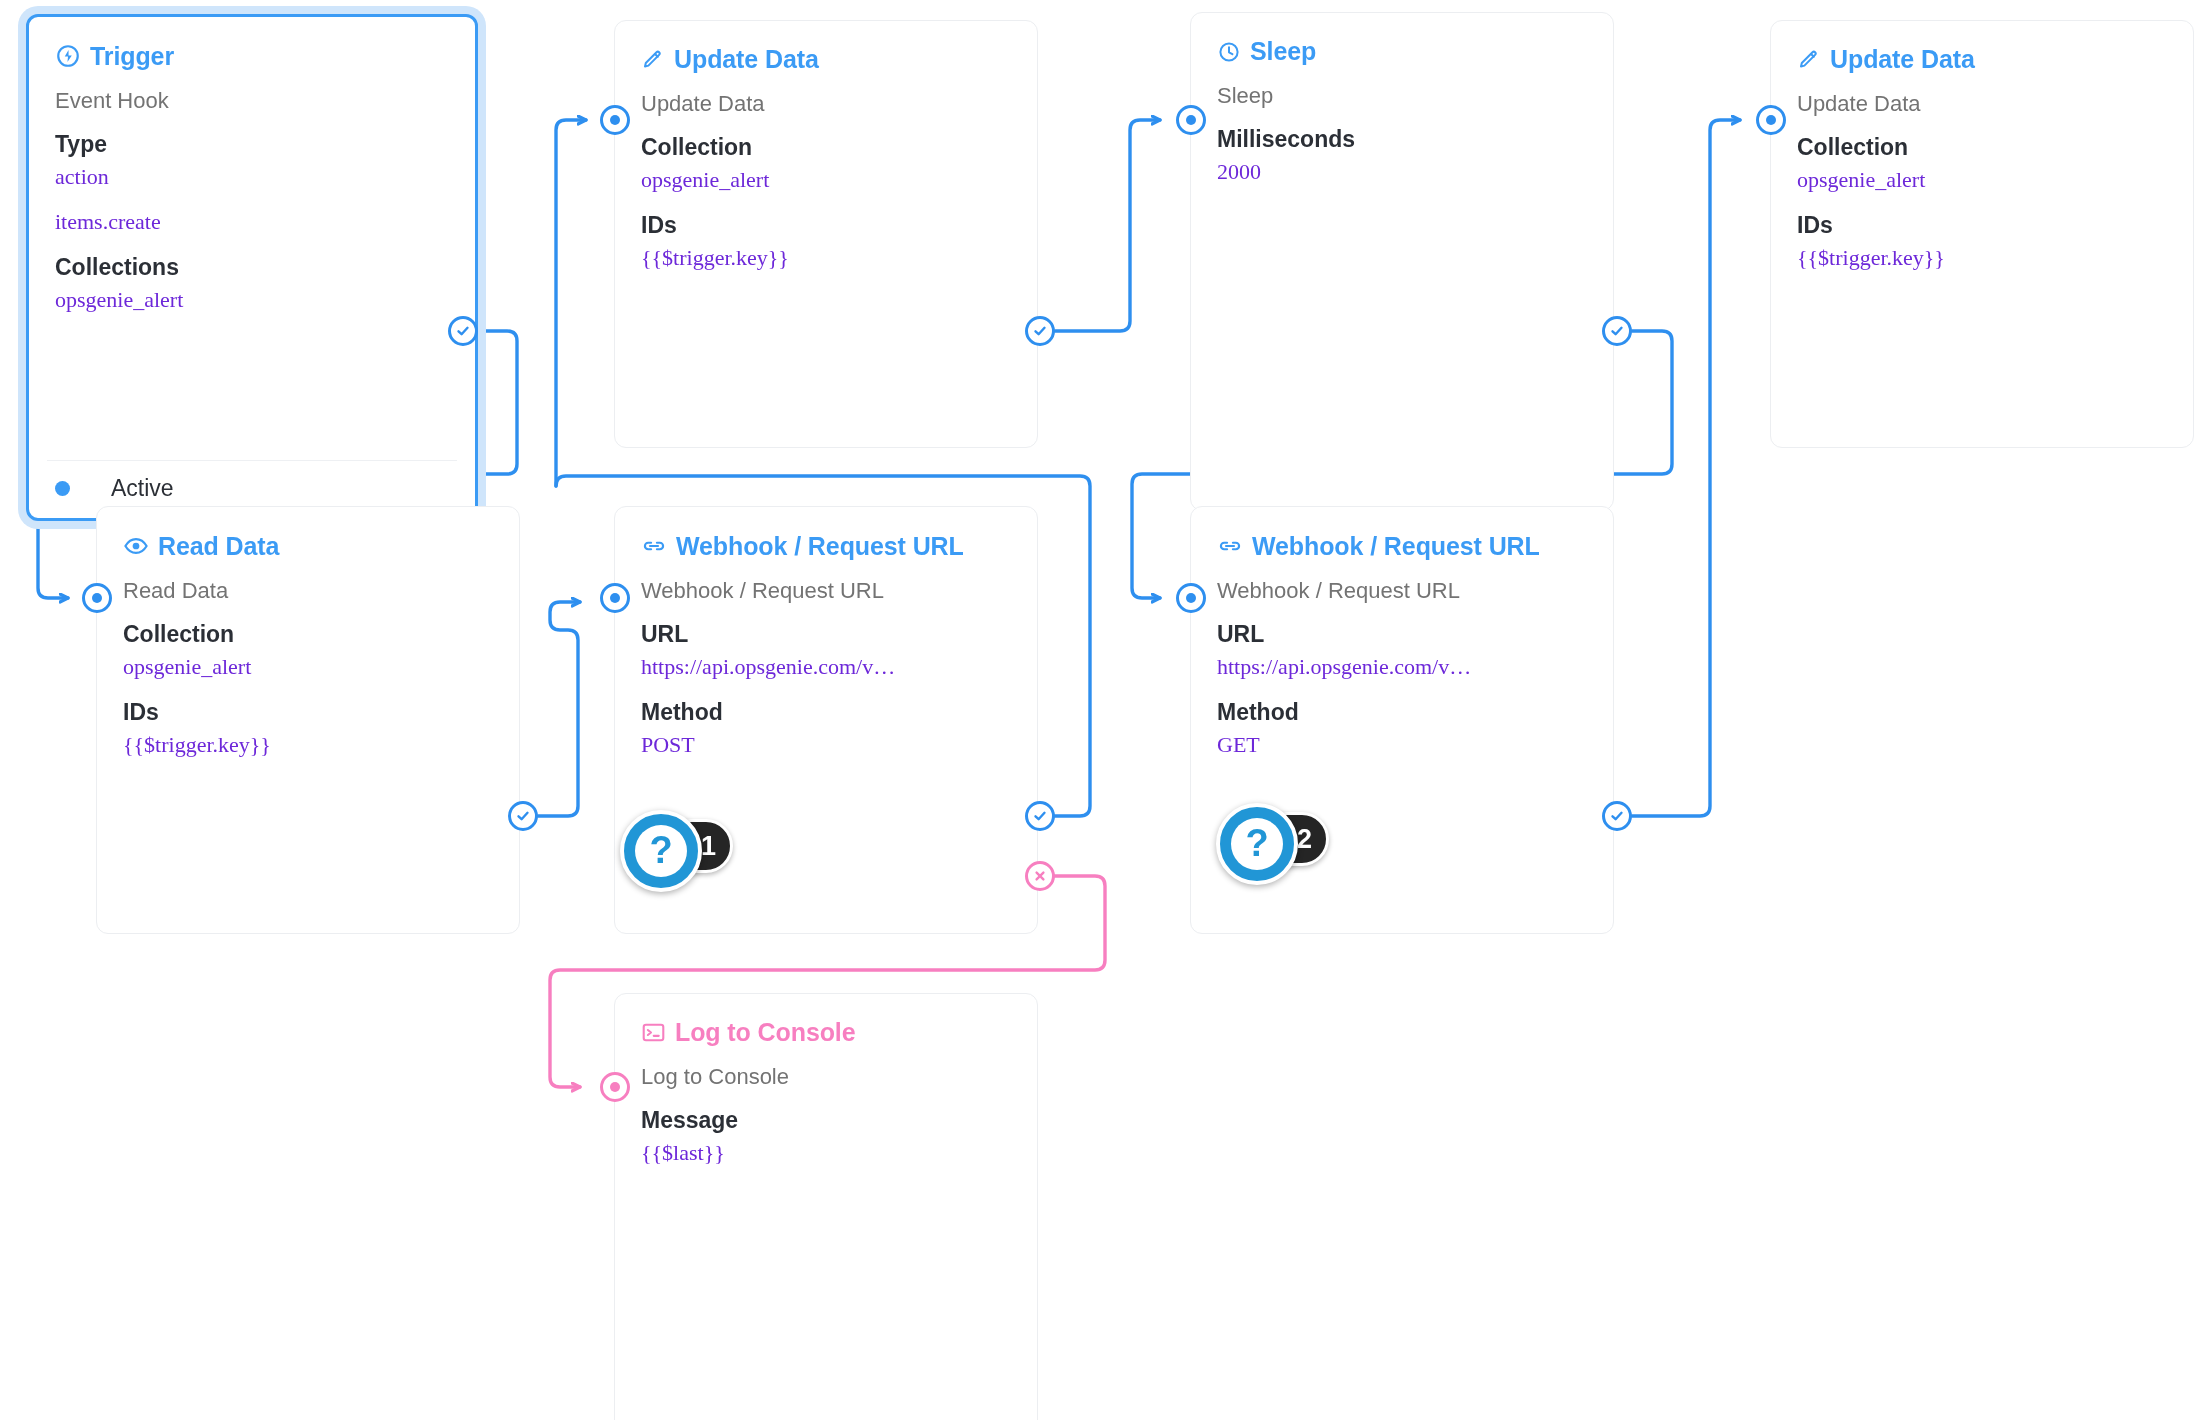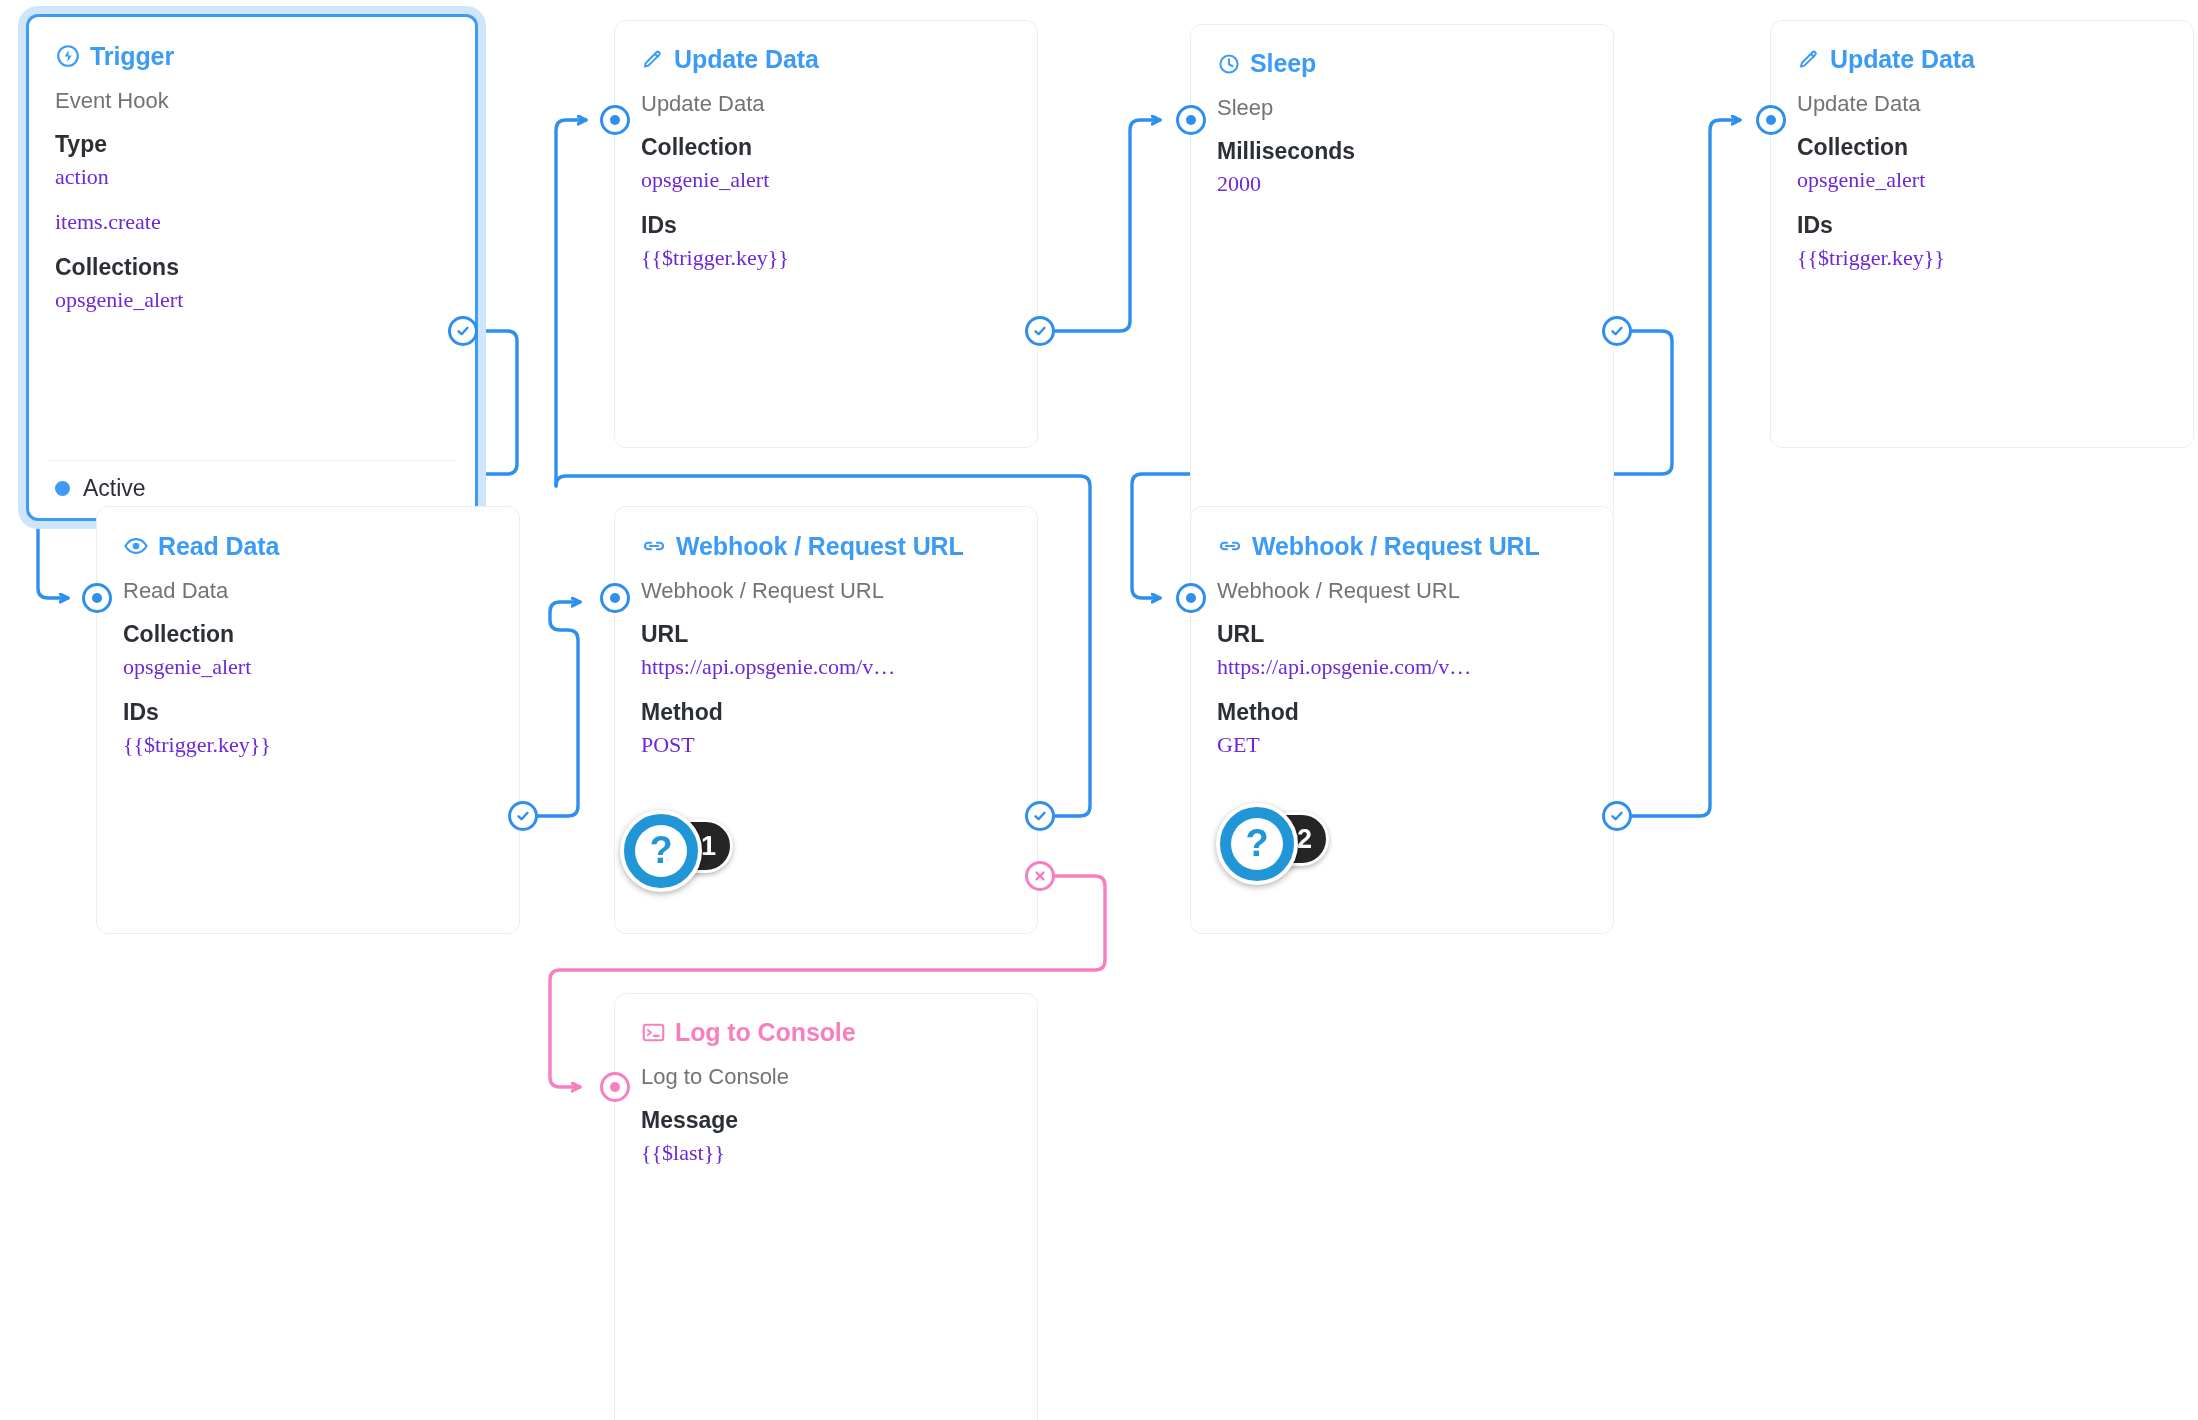--- a/index.html
+++ b/index.html
@@ -91,20 +91,21 @@
   }
   .status-dot {
     width: 15px; height: 15px;
     border-radius: 50%;
     background: #3b9bf5;
     flex: 0 0 auto;
   }
   .status-text {
     font-size: 23px;
     color: #2b2f36;
+    margin-left: 28px;
   }
 
   
   .port {
     position: absolute;
     width: 30px; height: 30px;
     border-radius: 50%;
     box-sizing: border-box;
     background: #ffffff;
   }
@@ -272,21 +273,21 @@
       <div class="field-value last">{{$trigger.key}}</div>
     </div>
   </div>
   <div class="port port-in" style="left:600px; top:105px;"></div>
   <div class="port port-out" style="left:1025px; top:316px;">
     <svg width="16" height="16" viewBox="0 0 16 16" fill="none" stroke="#2e8fef" stroke-width="2.4" stroke-linecap="round" stroke-linejoin="round">
       <path d="M3.5 8.3 L6.6 11.2 L12.5 4.8"></path>
     </svg>
   </div>
 
-  <div class="node" style="left:1190px; top:24px; width:424px; height:499px;">
+  <div class="node" style="left:1190px; top:12px; width:424px; height:499px;">
     <div class="node-header">
       <span>
         <svg width="24" height="24" viewBox="0 0 24 24" fill="none" stroke="#3b9bf5" stroke-width="2" stroke-linecap="round" stroke-linejoin="round">
           <circle cx="12" cy="12" r="8.6"></circle>
           <path d="M12 7.2 V12.3 L15.4 14.2"></path>
         </svg>
       </span>
       <span>Sleep</span>
     </div>
     <div class="node-body">

